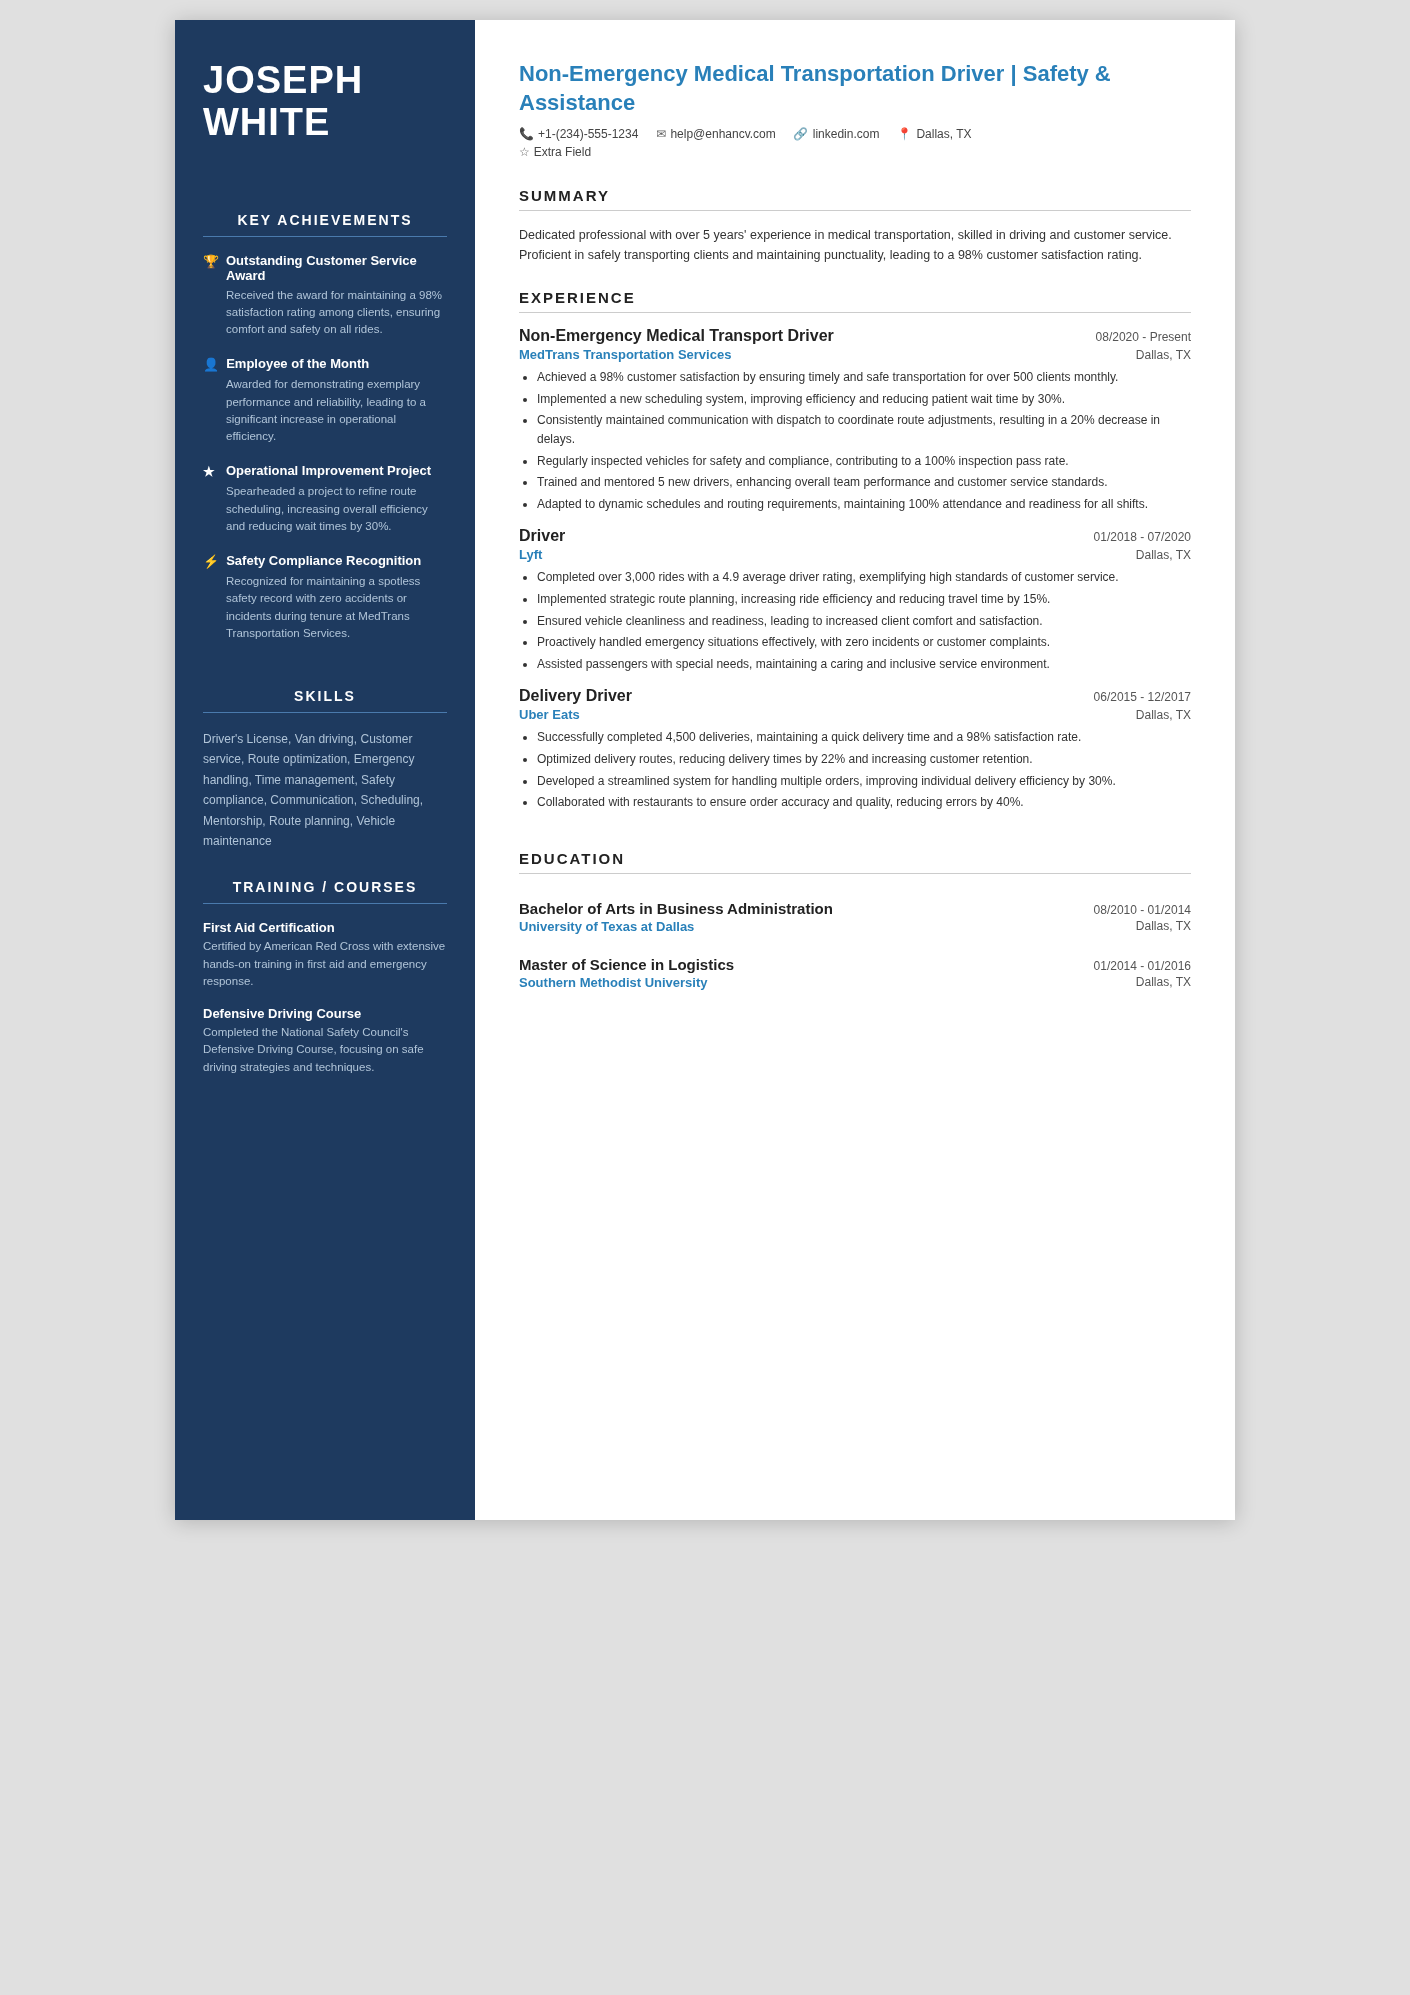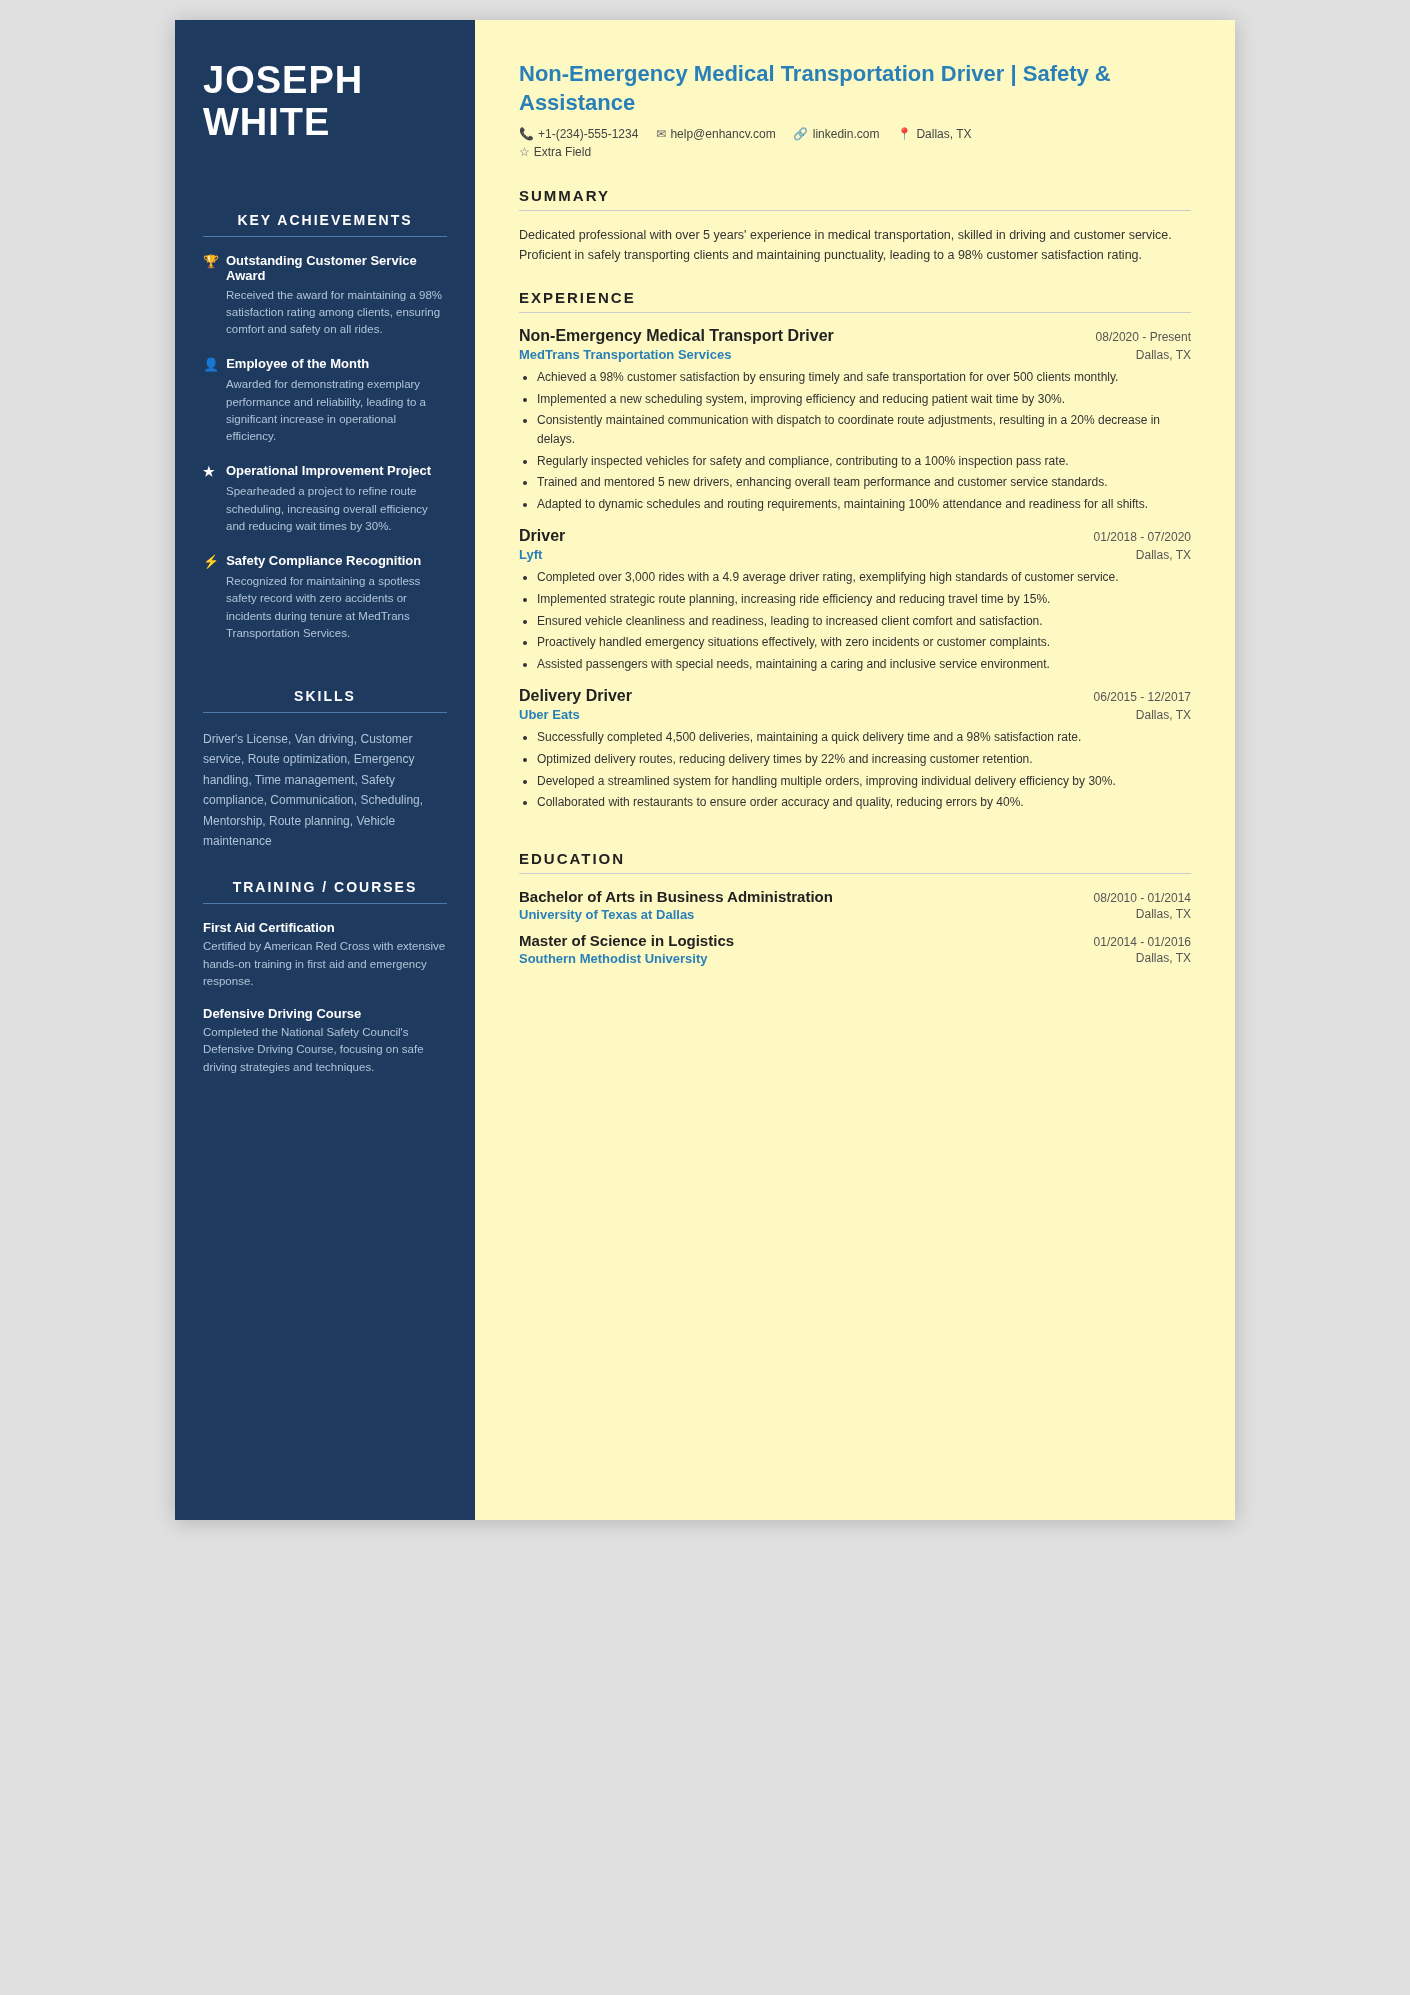--- a/index.html
+++ b/index.html
@@ -8,21 +8,21 @@
       background: #e0e0e0;
       display: flex;
       justify-content: center;
       align-items: flex-start;
       min-height: 100vh;
       padding: 20px;
     }
     .resume {
       width: 1060px;
       min-height: 1500px;
-      background: #fef9c3;
+      background: #ffffff;
       display: flex;
       flex-direction: row;
       box-shadow: 0 2px 20px rgba(0,0,0,0.2);
     }
     
     .sidebar {
       width: 300px;
       min-width: 300px;
       background: #1e3a5f;
       color: #fff;
@@ -186,20 +186,21 @@
       font-size: 12px;
       color: #333;
       line-height: 1.55;
       margin-bottom: 3px;
     }
     .edu-header {
       display: flex;
       justify-content: space-between;
       align-items: baseline;
       margin-bottom: 2px;
+      margin-top: 12px;
     }
     .edu-degree {
       font-size: 15px;
       font-weight: 700;
       color: #222;
     }
     .edu-date {
       font-size: 12px;
       color: #555;
     }

